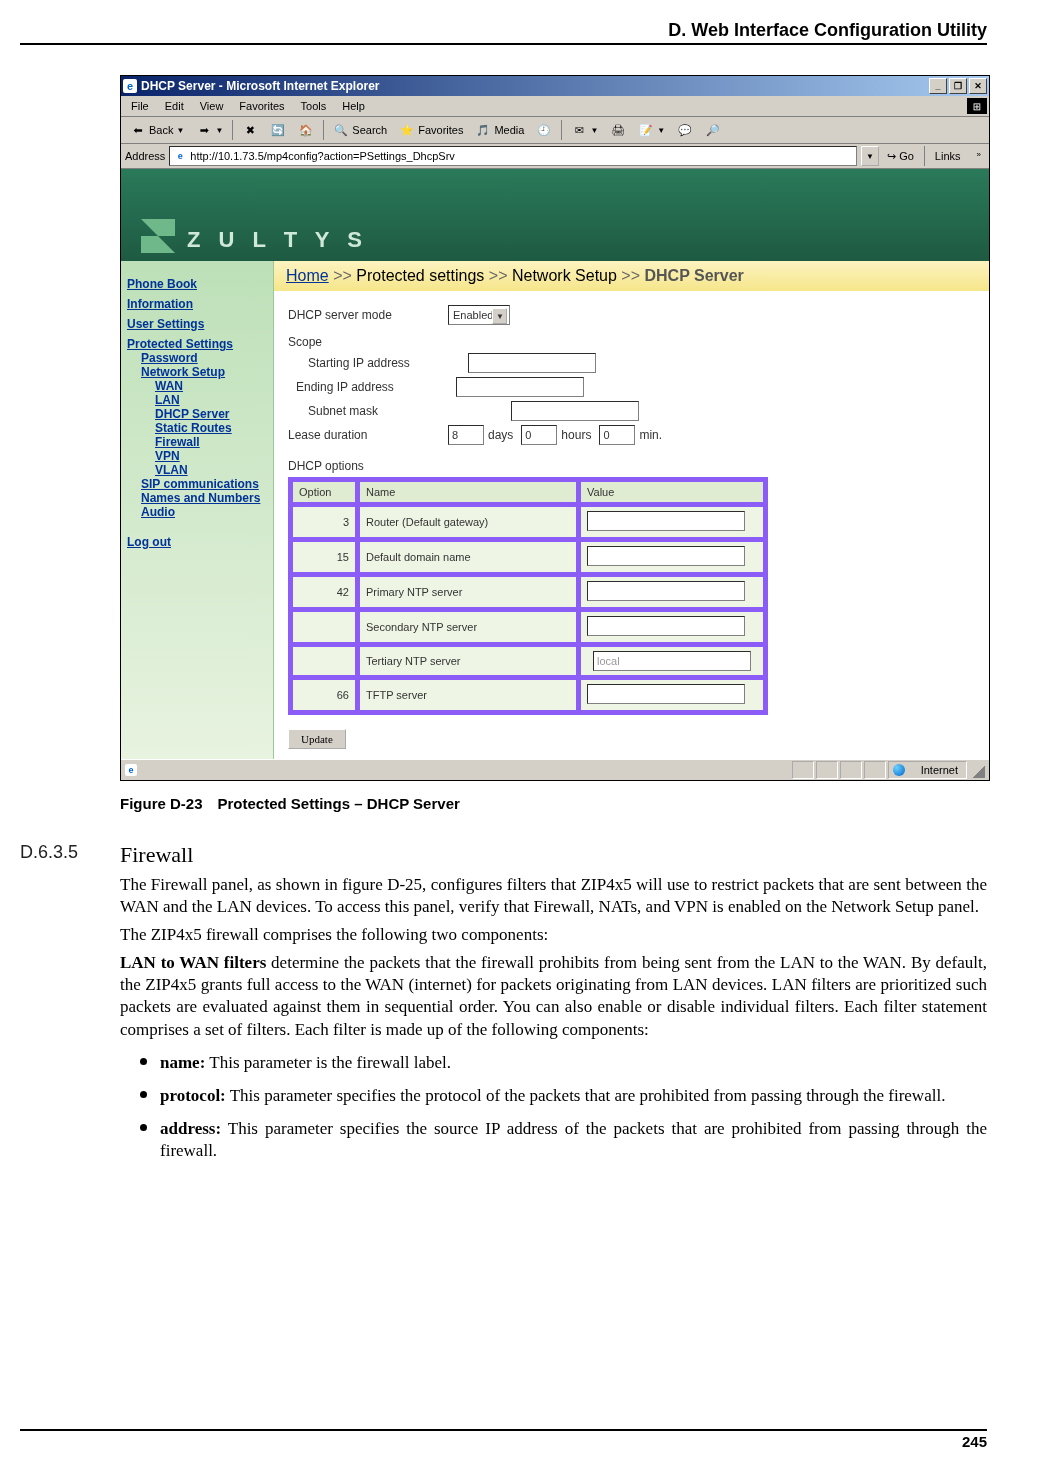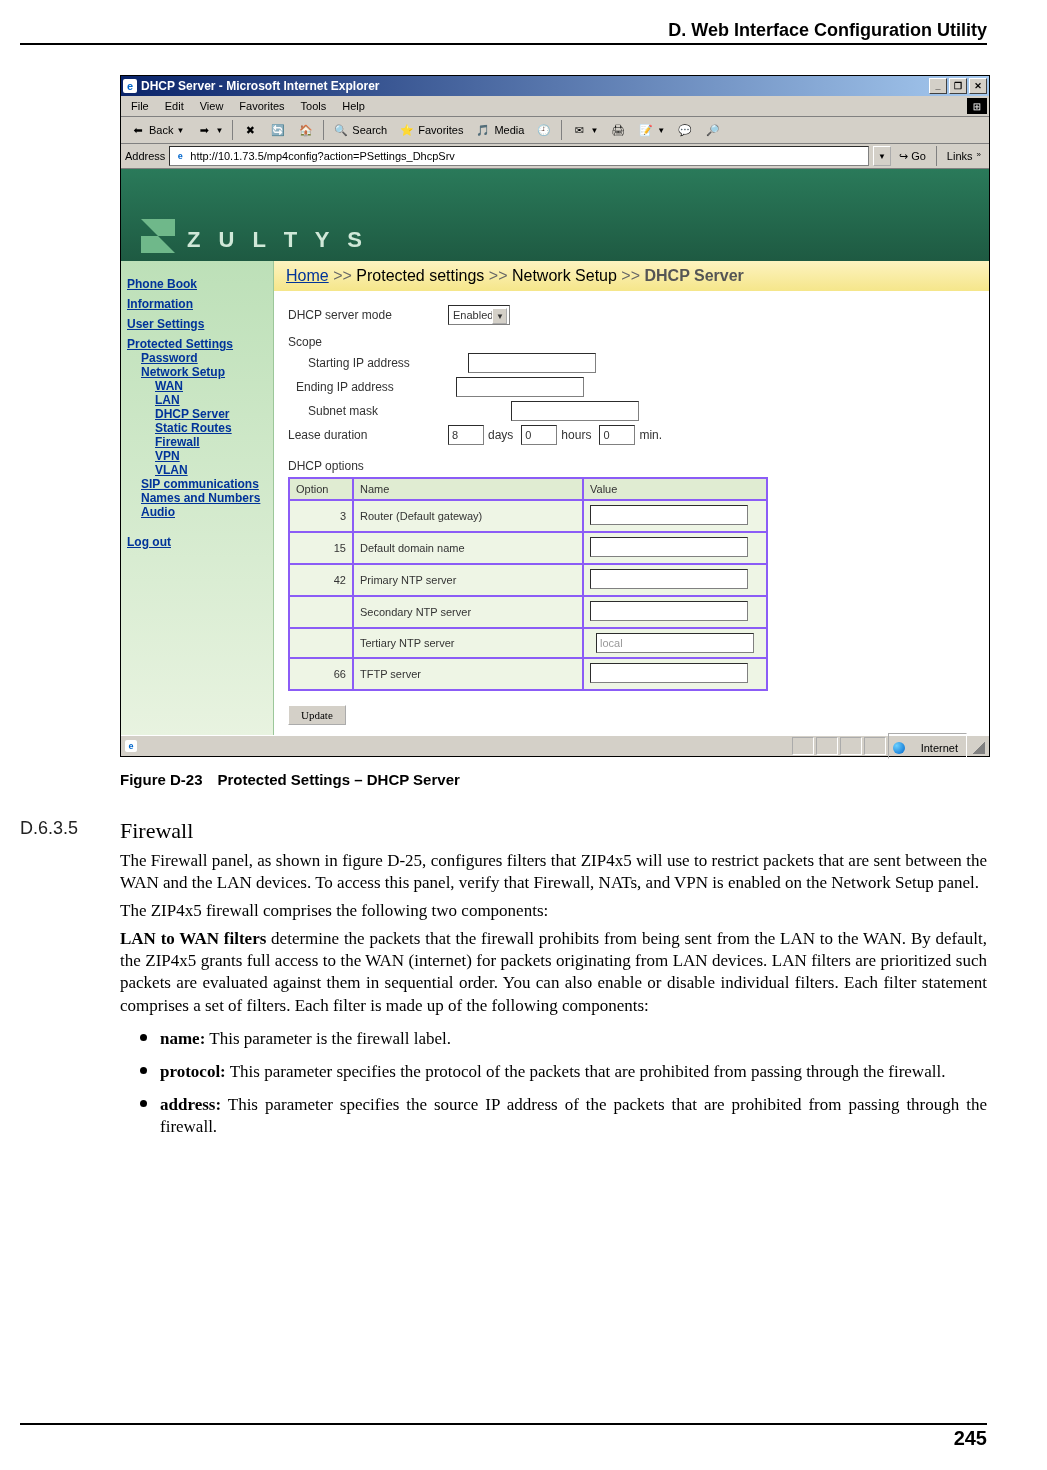--- a/index.html
+++ b/index.html
@@ -85,21 +85,21 @@
     background:#d4d0c8; height:24px; display:flex; align-items:center;
     font-size:11px; padding:0 4px; gap:4px; border-bottom:1px solid #808080;
   }
   .addr-input {
     flex:1; background:#fff; border:1px inset #808080; height:18px;
     display:flex; align-items:center; padding:0 4px; font-size:11px; gap:4px;
   }
   .addr-drop { width:16px; height:18px; background:#d4d0c8; border:1px outset #fff;
     display:flex; align-items:center; justify-content:center; font-size:8px;}
   .go-btn { display:flex; align-items:center; gap:3px; padding:0 4px;}
-  .links-btn { padding:0 4px; display:flex; gap:4px;}
+  .links-btn { padding:0 4px; display:flex; gap:16px;}
   .content-area {
     background:#fff; min-height:560px; display:flex; flex-direction:column;
   }
   .green-banner {
     height: 84px;
     background: linear-gradient(to bottom, #2a7a5a 0%, #1e5a42 100%);
     display:flex; align-items:flex-end; padding:0 20px 8px 20px;
     color:#d0e8d8; font-family: Arial; letter-spacing: 6px; font-size:22px;
     font-weight:bold; position:relative;
   }
@@ -143,42 +143,42 @@
   }
   .select-in::after{
     content:"▼"; position:absolute; right:2px; top:2px; font-size:8px;
     background:#d4d0c8; width:13px; height:14px; display:flex;
     align-items:center; justify-content:center; border:1px outset #fff;
   }
   .opts-table {
     border-collapse:collapse; width: 480px; margin-top:4px;
   }
   .opts-table th, .opts-table td {
-    border:2px solid #8b5cf6; padding:4px 6px; font-size:11px;
+    border:5px solid #8b5cf6; padding:4px 6px; font-size:11px;
     background:#eef5e5; text-align:left; font-weight:normal;
   }
   .opts-table th { background:#e0ecd2;}
   .opts-table td.optcol { text-align:right; width:50px;}
   .opts-table td.valcol { width:170px;}
   .update-btn {
     margin-top:14px; border:1px outset #fff; background:#d4d0c8;
     padding:3px 12px; font-size:11px; font-family:Tahoma;
   }
   .statusbar {
     background:#d4d0c8; height:20px; border-top:1px solid #fff;
     display:flex; align-items:center; justify-content:space-between;
     font-size:11px; padding:0 4px;
   }
   .statusbar .boxes { display:flex; gap:2px;}
   .statusbar .sb {
     border:1px inset #fff; height:16px; width:20px;
   }
   .statusbar .internet {
-    border:1px inset #fff; height:16px; padding:8px 8px 0 4px;
-    display:flex; gap:16px;
+    border:1px inset #fff; height:16px; padding:0 8px 0 4px;
+    display:flex; align-items:center; gap:16px;
   }
   .globe { width:12px; height:12px; border-radius:50%;
     background: radial-gradient(circle at 30% 30%, #6ad0ff, #0066cc);}
   .grip {
     width:16px; height:16px;
     background:
       linear-gradient(135deg, transparent 60%, #808080 60%);
   }
   
   .fig-caption {
@@ -200,21 +200,21 @@
   .bullets { margin:6px 0 0 0; padding-left: 40px;}
   .bullets li {
     font-family: "Palatino Linotype", Georgia, serif;
     font-size:17px; line-height:1.3; text-align:justify; margin:6px 0;
     list-style: disc;
   }
   .bullets li::marker { font-size:22px;}
   .page-footer {
     position:absolute; bottom:20px; left:20px; right:60px;
     border-top:2px solid #000; text-align:right;
-    font-family: Arial; font-weight:bold; font-size:20px; padding-top:2px;
+    font-family: Arial; font-weight:bold; font-size:15px; padding-top:2px;
   }
   .disabled-text { color:#999;}
 </style>
 </head>
 <body>
 
 <div class="page">
 
   <div class="page-header">D. Web Interface Configuration Utility</div>
 

